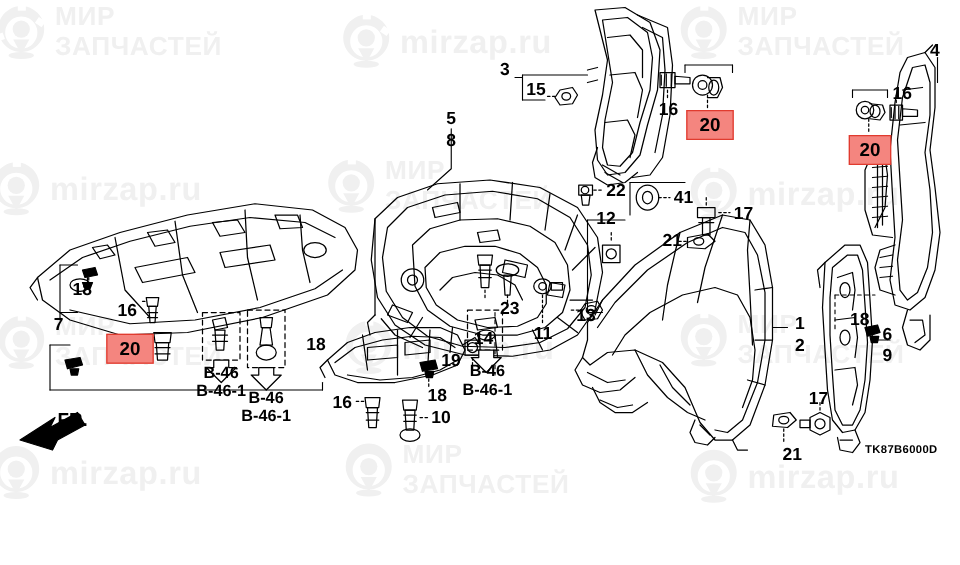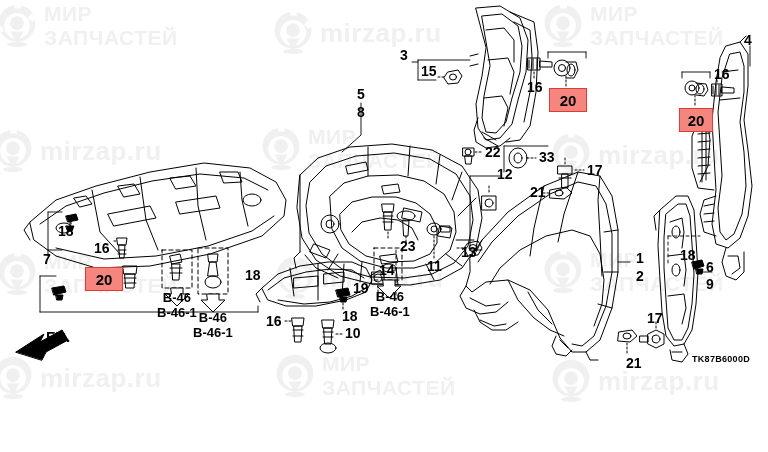--- a/index.html
+++ b/index.html
@@ -699,22 +699,22 @@
   </div>
 
   <div class="callout" style="left:400px; top:48px;">3</div>
   <div class="callout" style="left:421px; top:64px;">15</div>
   <div class="callout" style="left:527px; top:80px;">16</div>
   <div class="callout" style="left:744px; top:33px;">4</div>
   <div class="callout" style="left:714px; top:67px;">16</div>
   <div class="callout" style="left:357px; top:87px;">5</div>
   <div class="callout" style="left:357px; top:105px;">8</div>
   <div class="callout" style="left:485px; top:145px;">22</div>
-  <div class="callout" style="left:539px; top:150px;">33</div>
-  <div class="callout" style="left:477px; top:167px;margin-left:20px;">12</div>
+  <div class="callout" style="left:539px; top:150px;">41</div>
+  <div class="callout" style="left:477px; top:167px;">12</div>
   <div class="callout" style="left:587px; top:163px;">17</div>
   <div class="callout" style="left:530px; top:185px;">21</div>
   <div class="callout" style="left:58px;  top:224px;">18</div>
   <div class="callout" style="left:43px;  top:252px;">7</div>
   <div class="callout" style="left:94px;  top:241px;">16</div>
   <div class="callout" style="left:245px; top:268px;">18</div>
   <div class="callout" style="left:379px; top:239px;margin-top:24px;">14</div>
   <div class="callout" style="left:400px; top:239px;">23</div>
   <div class="callout" style="left:427px; top:259px;">11</div>
   <div class="callout" style="left:461px; top:245px;">13</div>

